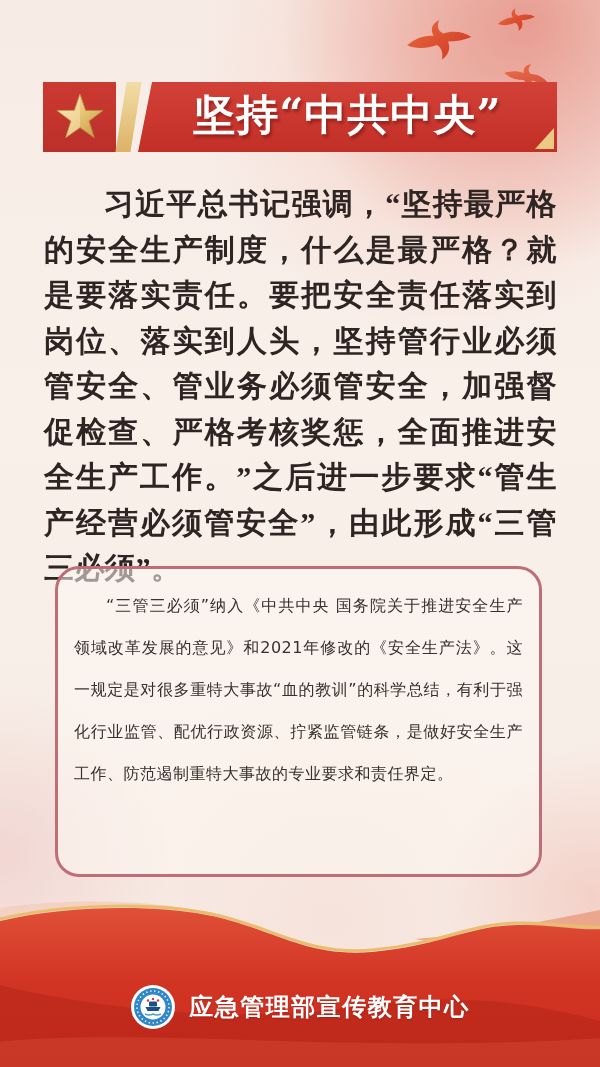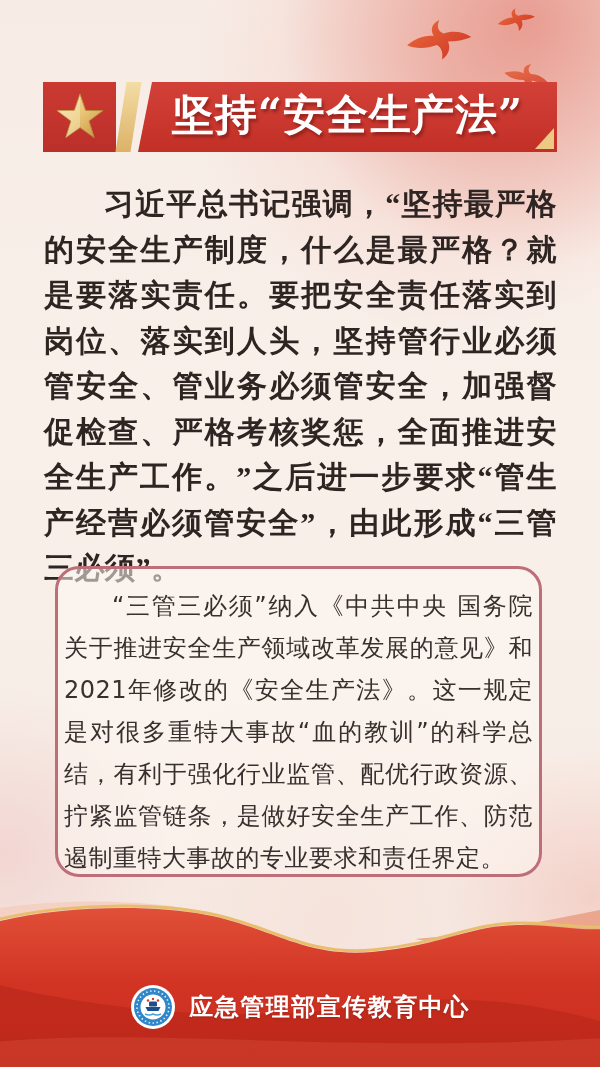--- a/index.html
+++ b/index.html
@@ -64,22 +64,22 @@
   }
 
   
   .info-box {
     position: absolute; left: 55px; top: 566px; width: 487px; height: 311px;
     border: 3px solid var(--box-border, #bd6e78);
     border-radius: 24px;
     background: rgba(253,247,242,.55);
   }
   .info-box p {
-    margin: 16px 6px;
-    font-size: 24px; line-height: 42px; letter-spacing: .5px;
+    margin: 16px 16px;
+    font-size: 16px; line-height: 42px; letter-spacing: .5px;
     color: #38302e; text-align: justify; text-indent: 2em;
   }
 
   
   .footer-wave { position: absolute; left: 0; top: 892px; width: 600px; height: 175px; }
   .footer-row {
     position: absolute; left: 0; top: 984px; width: 600px;
     display: flex; align-items: center; justify-content: center; gap: 13px;
   }
   .org-logo { width: 46px; height: 46px; flex: 0 0 auto; }
@@ -121,21 +121,21 @@
             <stop offset=".5" stop-color="#e8c476"></stop>
             <stop offset="1" stop-color="#c3933f"></stop>
           </linearGradient>
         </defs>
         <path d="M26 3 L31.6 19.4 L49 19.6 L35 30 L40.2 46.6 L26 36.6 L11.8 46.6 L17 30 L3 19.6 L20.4 19.4 Z" fill="url(#starGrad)" stroke="#b98b3c" stroke-width="1"></path>
         <path d="M26 3 L26 36.6 L11.8 46.6 L17 30 L3 19.6 L20.4 19.4 Z" fill="rgba(255,245,215,.35)"></path>
       </svg>
     </div>
     <div class="gold-stripe"></div>
     <div class="banner-main">
-      <span class="banner-title">坚持“安全生产法”</span>
+      <span class="banner-title">坚持“中共中央”</span>
       <div class="corner-triangle"></div>
     </div>
   </div>
 
   <p class="main-paragraph">习近平总书记强调，“坚持最严格的安全生产制度，什么是最严格？就是要落实责任。要把安全责任落实到岗位、落实到人头，坚持管行业必须管安全、管业务必须管安全，加强督促检查、严格考核奖惩，全面推进安全生产工作。”之后进一步要求“管生产经营必须管安全”，由此形成“三管三必须”。</p>
 
   <div class="info-box">
     <p>“三管三必须”纳入《中共中央 国务院关于推进安全生产领域改革发展的意见》和2021年修改的《安全生产法》。这一规定是对很多重特大事故“血的教训”的科学总结，有利于强化行业监管、配优行政资源、拧紧监管链条，是做好安全生产工作、防范遏制重特大事故的专业要求和责任界定。</p>
   </div>
 

